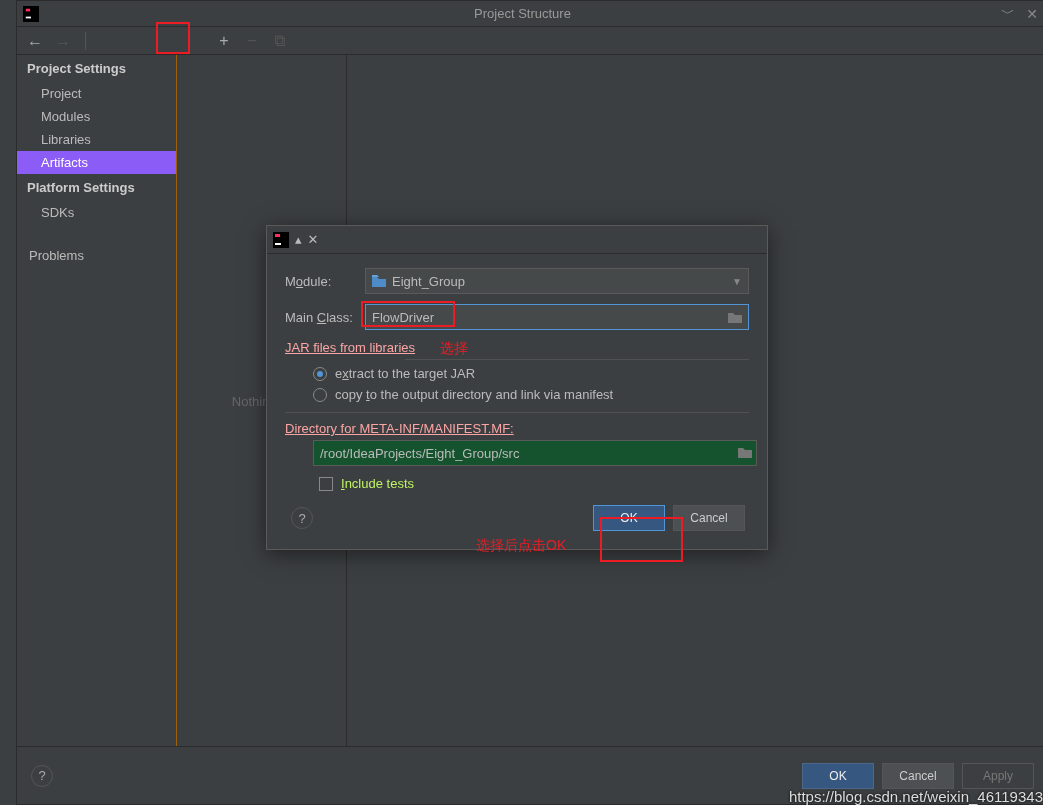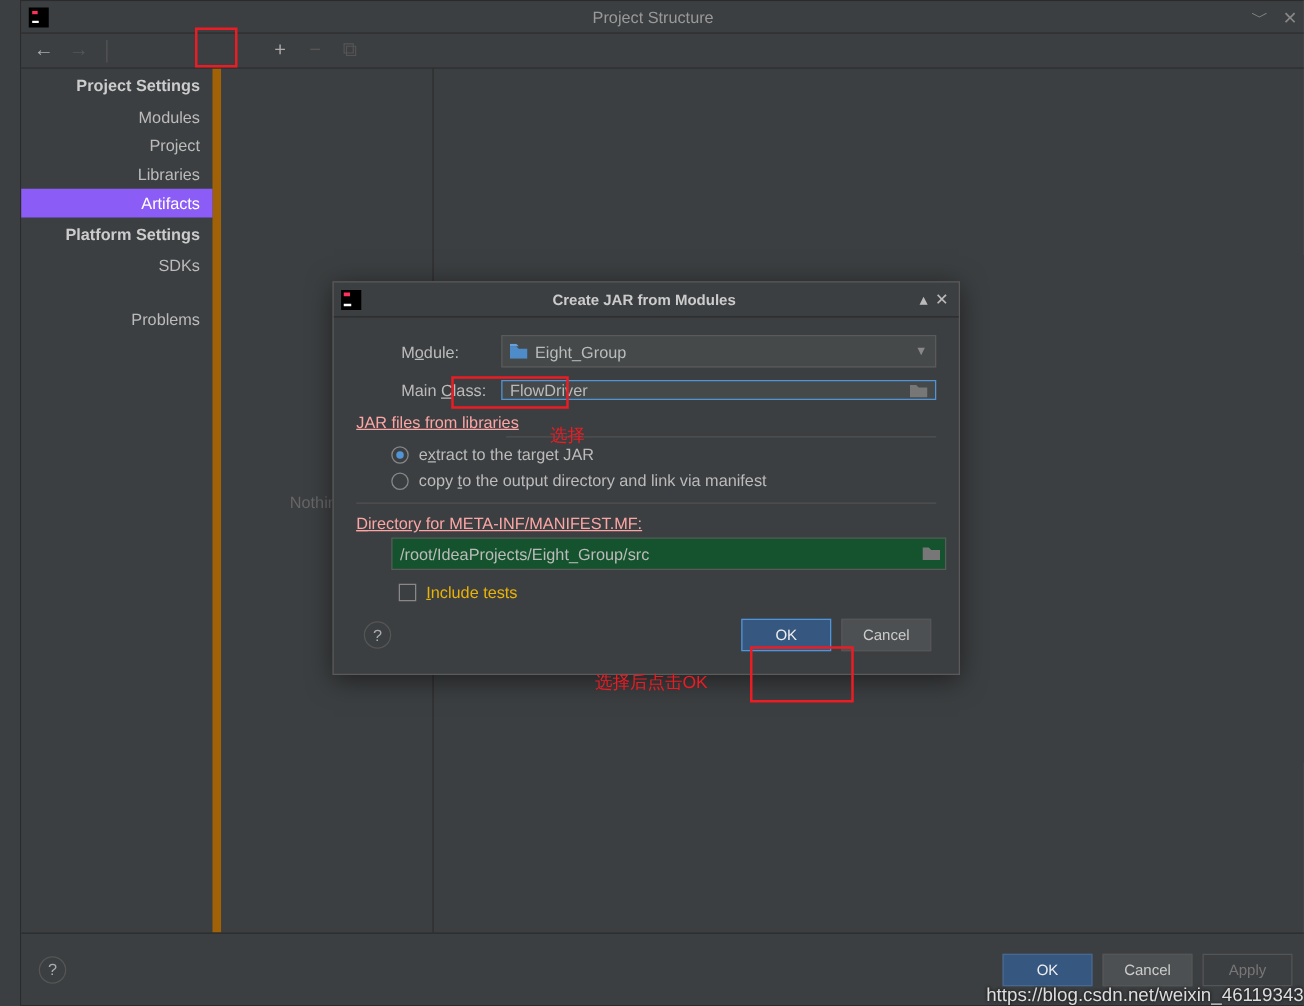--- a/index.html
+++ b/index.html
@@ -15,21 +15,21 @@
 .titlebar .win-btn { width: 16px; height: 16px; color: #888; cursor: pointer; display: flex; align-items: center; justify-content: center; font-size: 14px; }
 
 
 .toolbar { height: 28px; background: #3c3f41; border-bottom: 1px solid #2b2b2b; display: flex; align-items: center; padding: 0 8px; gap: 8px; }
 .tb-btn { width: 20px; height: 20px; color: #aaa; display: flex; align-items: center; justify-content: center; cursor: pointer; font-size: 16px; }
 .tb-btn.disabled { color: #555; }
 .tb-sep { width: 1px; height: 18px; background: #555; margin: 0 120px 0 4px; }
 
 
 .body { position: absolute; top: 54px; left: 0; right: 0; bottom: 0; display: flex; }
-.sidebar { width: 160px; background: #3c3f41; border-right: 7px solid #a16207; height: 692px; text-align: right; }
+.sidebar { width: 160px; background: #3c3f41; border-right: 1px solid #a16207; height: 692px; }
 .sidebar .group { padding: 6px 10px; color: #ccc; font-weight: bold; font-size: 13px; }
 .sidebar .item { padding: 4px 10px 4px 24px; color: #bbb; font-size: 13px; cursor: pointer; }
 .sidebar .item.selected { background: #8b5cf6; color: #fff; }
 .secondary-panel { width: 170px; background: #3c3f41; border-right: 1px solid #2b2b2b; height: 692px; display: flex; align-items: center; justify-content: center; }
 .secondary-panel .empty { color: #666; font-size: 13px; }
 .main-panel { flex: 1; background: #3c3f41; position: relative; }
 
 
 .bottom-bar { position: absolute; bottom: 0; left: 0; right: 0; height: 58px; border-top: 1px solid #2b2b2b; background: #3c3f41; display: flex; align-items: center; padding: 0 14px; }
 .bottom-bar .help { width: 22px; height: 22px; border: 1px solid #555; border-radius: 11px; display: flex; align-items: center; justify-content: center; color: #aaa; cursor: pointer; }
@@ -38,34 +38,34 @@
 .btn.primary { background: #365880; border-color: #4a688a; color: #eee; }
 .btn.disabled { color: #777; background: #3c3f41; }
 
 
 .dialog { position: absolute; left: 266px; top: 225px; width: 502px; background: #3c3f41; border: 1px solid #5a5a5a; box-shadow: 0 4px 20px rgba(0,0,0,.5); z-index: 10; }
 .dlg-titlebar { height: 28px; display: flex; align-items: center; border-bottom: 1px solid #2b2b2b; }
 .dlg-titlebar .app-icon { width: 16px; height: 16px; margin: 0 6px; background: #000; }
 .dlg-titlebar .title { flex: 1; text-align: center; color: #ccc; font-weight: bold; font-size: 12px; }
 .dlg-titlebar .win-btns { display: flex; gap: 6px; padding-right: 8px; }
 .dlg-body { padding: 14px 18px; }
-.row { display: flex; align-items: center; margin-bottom: 10px; margin-left: 36px; }
+.row { display: flex; align-items: center; margin-bottom: 10px; }
 .row .label { width: 80px; color: #bbb; font-size: 13px; }
 .row .label .u { text-decoration: underline; }
 .combo { flex: 1; height: 26px; background: #45494a; border: 1px solid #5a5a5a; display: flex; align-items: center; padding: 0 6px; color: #bbb; position: relative; }
 .combo .folder-icon { width: 14px; height: 12px; margin-right: 6px; }
 .combo .arrow { position: absolute; right: 6px; color: #888; font-size: 10px; }
-.input { flex: 1; height: 16px; background: #45494a; border: 1px solid #5295d6; color: #bbb; padding: 0 6px; display: flex; align-items: center; position: relative; }
+.input { flex: 1; height: 26px; background: #45494a; border: 1px solid #5295d6; color: #bbb; padding: 0 6px; display: flex; align-items: center; position: relative; }
 .input .browse { position: absolute; right: 4px; color: #777; width: 18px; height: 18px; display: flex; align-items: center; justify-content: center; }
 .section-label { color: #fca5a5; font-size: 13px; margin: 8px 0 4px 0; text-decoration: underline; }
 .radio-row { display: flex; align-items: center; margin: 6px 0 6px 28px; gap: 8px; color: #bbb; font-size: 13px; cursor: pointer; }
 .radio { width: 14px; height: 14px; border: 1px solid #888; border-radius: 50%; display: inline-flex; align-items: center; justify-content: center; }
 .radio.checked::after { content: ""; width: 6px; height: 6px; background: #5295d6; border-radius: 50%; }
 .dir-input { height: 26px; background: #14532d; border: 1px solid #5a5a5a; color: #bbb; padding: 0 6px; display: flex; align-items: center; margin: 4px 0 10px 28px; width: 444px; position: relative; }
-.check-row { display: flex; align-items: center; gap: 8px; color: #eab308; font-size: 13px; margin: 10px 0 14px 34px; cursor: pointer; text-align: center; }
+.check-row { display: flex; align-items: center; gap: 8px; color: #bef264; font-size: 13px; margin: 10px 0 14px 34px; cursor: pointer; text-align: center; }
 .checkbox { width: 14px; height: 14px; border: 1px solid #888; display: inline-block; }
 .dlg-footer { display: flex; align-items: center; padding: 0 4px 4px 4px; }
 .dlg-footer .help { width: 22px; height: 22px; border: 1px solid #555; border-radius: 11px; display: flex; align-items: center; justify-content: center; color: #aaa; margin-left: 2px; cursor: pointer; }
 .dlg-footer .spacer { flex: 1; }
 
 
 .annot-box { position: absolute; border: 2px solid #ec1c24; pointer-events: none; z-index: 20; }
 .annot-text { position: absolute; color: #ec1c24; font-size: 14px; font-weight: normal; z-index: 20; font-family: "Microsoft YaHei", sans-serif; }
 
 
@@ -101,22 +101,22 @@
     <div class="tb-btn disabled">→</div>
     <div class="tb-sep"></div>
     <div class="tb-btn">+</div>
     <div class="tb-btn disabled">−</div>
     <div class="tb-btn disabled">⧉</div>
   </div>
 
   <div class="body">
     <div class="sidebar">
       <div class="group">Project Settings</div>
+      <div class="item">Project</div>
       <div class="item">Modules</div>
-      <div class="item">Project</div>
       <div class="item">Libraries</div>
       <div class="item selected">Artifacts</div>
       <div class="group">Platform Settings</div>
       <div class="item">SDKs</div>
       <div style="height:20px"></div>
       <div class="item" style="padding-left:12px">Problems</div>
     </div>
     <div class="secondary-panel">
       <div class="empty">Nothing to</div>
     </div>
@@ -134,21 +134,20 @@
 
 <div class="dialog">
   <div class="dlg-titlebar">
     <div class="app-icon">
       <svg viewBox="0 0 16 16">
           <rect width="16" height="16" fill="#000"></rect>
           <rect x="2" y="2" width="5" height="3" fill="#fe315d"></rect>
           <rect x="2" y="11" width="6" height="2" fill="#fff"></rect>
         </svg>
     </div>
-    <div class="title">Create JAR from Modules</div>
     <div class="win-btns">
       <div class="win-btn">▴</div>
       <div class="win-btn">✕</div>
     </div>
   </div>
   <div class="dlg-body">
     <div class="row">
       <div class="label"><span>M</span><span class="u">o</span><span>dule:</span></div>
       <div class="combo">
         <svg class="folder-icon" viewBox="0 0 14 12">

